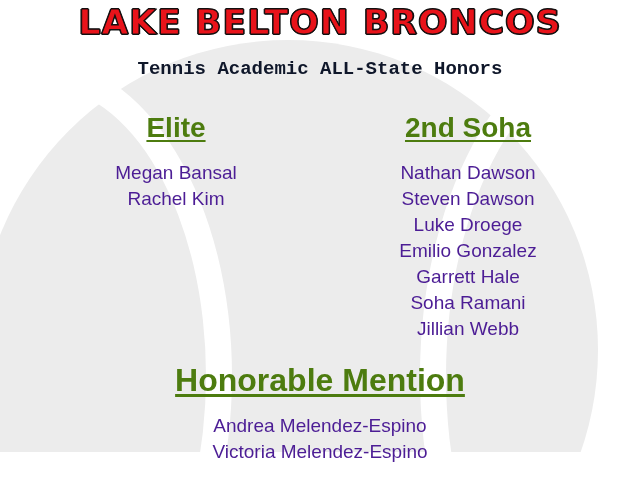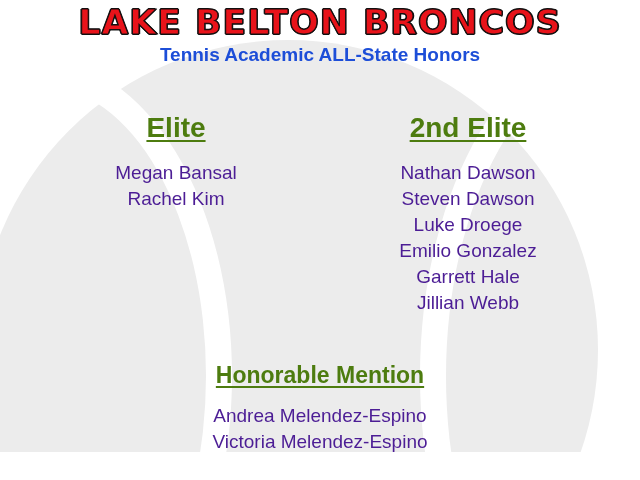--- a/index.html
+++ b/index.html
@@ -86,28 +86,28 @@
     color: #e8131a;
     -webkit-text-stroke: 1px #111111;
     text-shadow:
        1px 0 0 #111, -1px 0 0 #111, 0 1px 0 #111, 0 -1px 0 #111;
     transform: scaleX(1.02);
     white-space: nowrap;
   }
 
   .subtitle {
     position: absolute;
-    top: 44px;
+    top: 58px;
     left: 0;
     width: 640px;
     text-align: center;
-    font-family: Liberation Sans, sans-serif;
+    font-family: Liberation Mono, monospace;
     font-weight: bold;
     font-size: 19px;
-    color: #1d4ed8;
+    color: #0f172a;
     letter-spacing: 0px;
     white-space: nowrap;
   }
 
   .col {
     position: absolute;
     text-align: center;
   }
   .col-elite  { top: 112px; left: 46px;  width: 260px; }
   .col-second { top: 112px; left: 332px; width: 272px; }
@@ -116,21 +116,21 @@
   .col h2 {
     margin: 0 0 16px 0;
     font-family: "Liberation Sans", sans-serif;
     font-weight: bold;
     font-size: 28px;
     color: #4d7c0f;
     text-decoration: underline;
     text-underline-offset: 3px;
     letter-spacing: 0px;
   }
-  .col-honor h2 { font-size: 23px; margin-bottom: 14px; }
+  .col-honor h2 { font-size: 32px; margin-bottom: 14px; }
 
   .col ul {
     list-style: none;
     margin: 0;
     padding: 0;
   }
   .col li {
     font-family: "Liberation Sans", sans-serif;
     font-size: 19px;
     line-height: 26px;
@@ -155,27 +155,28 @@
 
     <div class="col col-elite">
       <h2>Elite</h2>
       <ul>
         <li>Megan Bansal</li>
         <li>Rachel Kim</li>
       </ul>
     </div>
 
     <div class="col col-second">
-      <h2>2nd Elite</h2>
+      <h2>2nd Soha</h2>
       <ul>
         <li>Nathan Dawson</li>
         <li>Steven Dawson</li>
         <li>Luke Droege</li>
         <li>Emilio Gonzalez</li>
         <li>Garrett Hale</li>
+        <li>Soha Ramani</li>
         <li>Jillian Webb</li>
       </ul>
     </div>
 
     <div class="col col-honor">
       <h2>Honorable Mention</h2>
       <ul>
         <li>Andrea Melendez-Espino</li>
         <li>Victoria Melendez-Espino</li>
       </ul>

